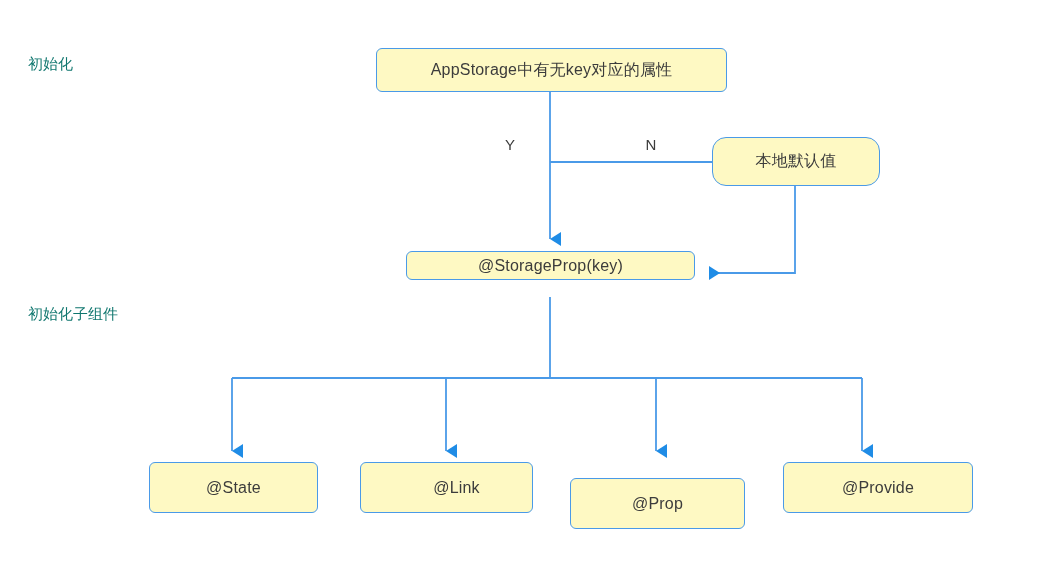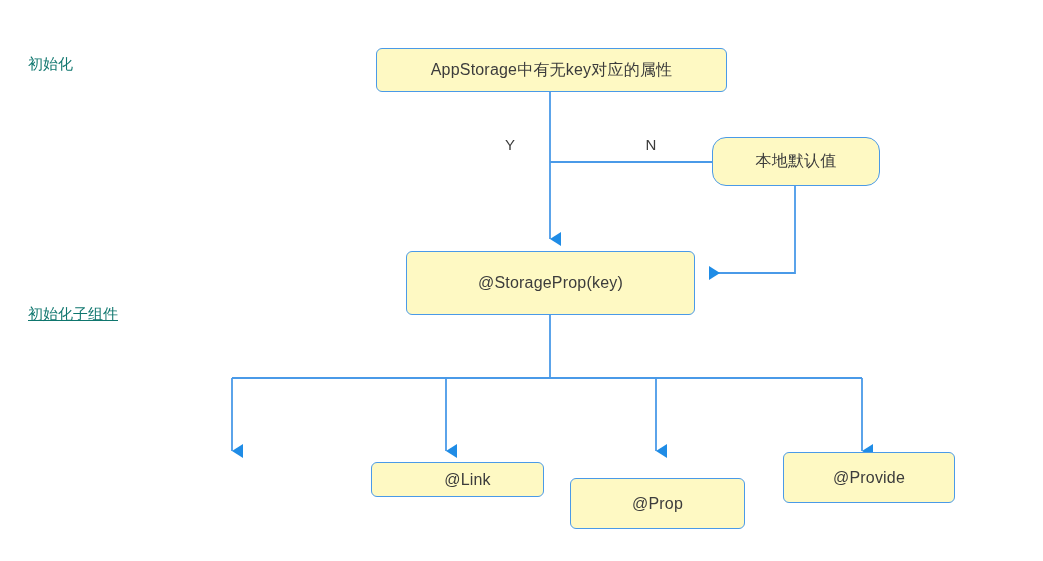--- a/index.html
+++ b/index.html
@@ -77,31 +77,32 @@
 
     <path d="M232,378 L862,378" fill="none" stroke="#4a9ae8" stroke-width="1.8"></path>
 
     <path d="M232,378 L232,451" fill="none" stroke="#4a9ae8" stroke-width="1.8" marker-end="url(#arrowDown)"></path>
     <path d="M446,378 L446,451" fill="none" stroke="#4a9ae8" stroke-width="1.8" marker-end="url(#arrowDown)"></path>
     <path d="M656,378 L656,451" fill="none" stroke="#4a9ae8" stroke-width="1.8" marker-end="url(#arrowDown)"></path>
     <path d="M862,378 L862,451" fill="none" stroke="#4a9ae8" stroke-width="1.8" marker-end="url(#arrowDown)"></path>
   </svg>
 
   <div class="stage-label" style="left:28px; top:55px;">初始化</div>
-  <div class="stage-label" style="left:28px; top:305px;text-decoration:underline;">初始化子组件</div>
+  <div class="stage-label" style="left:28px; top:305px;">初始化子组件</div>
 
   <div class="edge-label" style="left:500px; top:136px; width:20px;">Y</div>
   <div class="edge-label" style="left:641px; top:136px; width:20px;">N</div>
 
   <div class="node" style="left:376px; top:48px; width:351px; height:44px;">AppStorage中有无key对应的属性</div>
 
   <div class="node" style="left:712px; top:137px; width:168px; height:49px;border-radius:14px;">本地默认值</div>
 
-  <div class="node" style="left:406px; top:251px; width:289px; height:64px;">@StorageProp(key)</div>
+  <div class="node" style="left:406px; top:251px; width:289px; height:29px;">@StorageProp(key)</div>
 
+  <div class="node" style="left:149px; top:462px; width:169px; height:51px;">@State</div>
 
-  <div class="node" style="left:371px; top:462px; width:173px; height:35px;padding-left:20px;">@Link</div>
+  <div class="node" style="left:360px; top:462px; width:173px; height:51px;padding-left:20px;">@Link</div>
 
   <div class="node" style="left:570px; top:462px; width:175px; height:51px;margin-top:16px;">@Prop</div>
 
-  <div class="node" style="left:783px; top:452px; width:172px; height:51px;">@Provide</div>
+  <div class="node" style="left:783px; top:462px; width:190px; height:51px;">@Provide</div>
 
 </div>
 
 </body></html>

